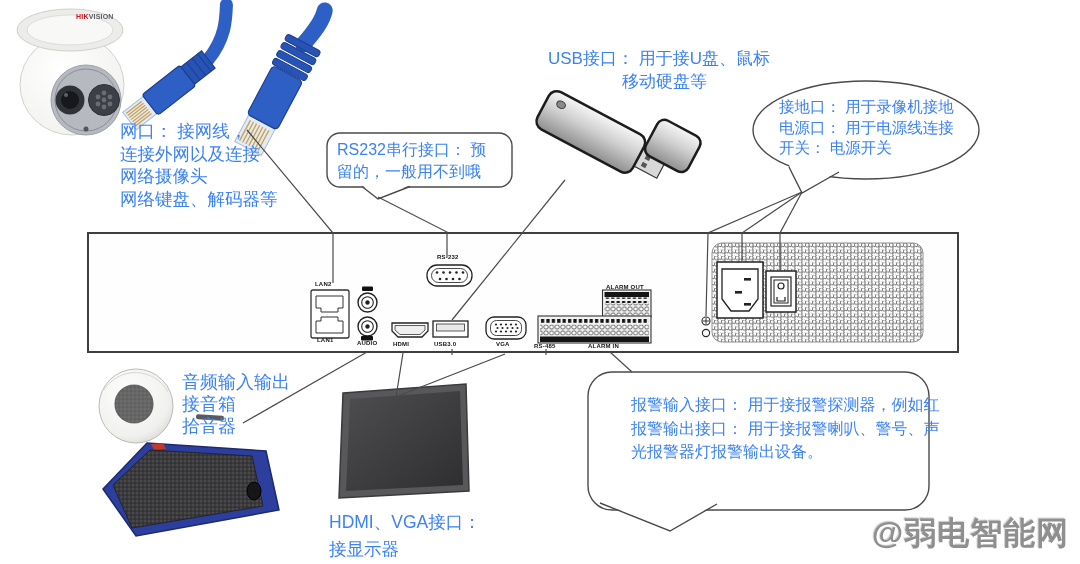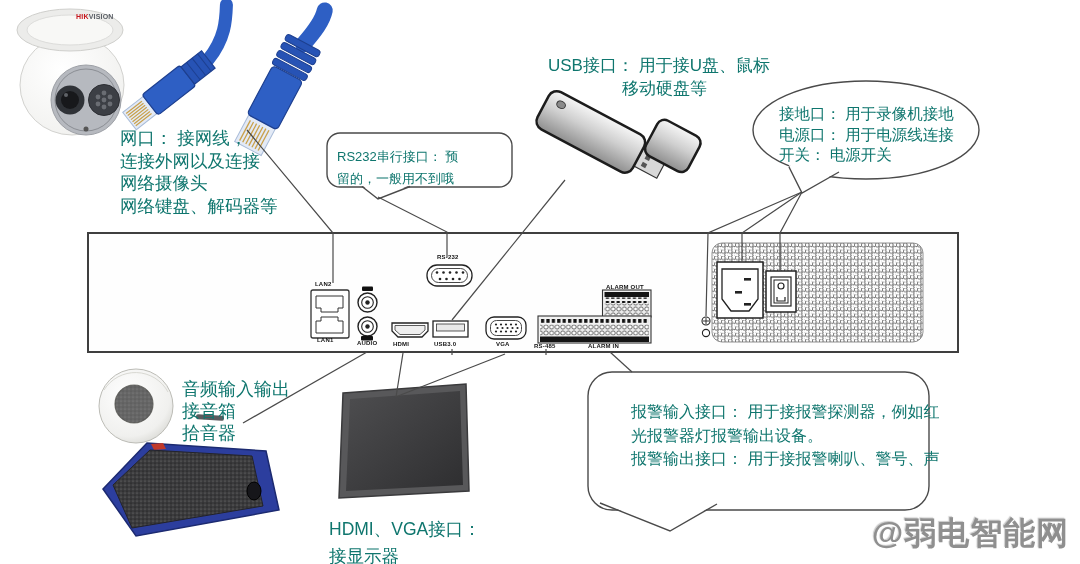--- a/index.html
+++ b/index.html
@@ -1,22 +1,22 @@
 <!DOCTYPE html>
 <html><head>
 <meta charset="utf-8">
 <style>
   html,body{margin:0;padding:0;background:#fff;}
   #stage{position:relative;width:1080px;height:564px;background:#fff;overflow:hidden;
          font-family:"Liberation Sans",sans-serif;color:#1c1c1c;}
   #art{position:absolute;left:0;top:0;z-index:1;}
-  .txt{position:absolute;z-index:2;white-space:nowrap;color:#0f766e;margin-top:7px;}
+  .txt{position:absolute;z-index:2;white-space:nowrap;color:#3b82f6;}
   .txt div{white-space:nowrap;}
   .net{left:120px;top:120px;font-size:17.5px;line-height:22.5px;}
-  .rs232{left:337px;top:139px;font-size:13px;line-height:22px;}
+  .rs232{left:337px;top:139px;font-size:16px;line-height:22px;}
   .usb{left:548px;top:47px;font-size:17px;line-height:23px;}
   .usb div:nth-child(2){padding-left:74px;}
   .pow{left:779px;top:97px;font-size:15.5px;line-height:20.5px;}
   .alarm{left:631px;top:393px;font-size:16px;line-height:23.5px;}
   .audio{left:182px;top:371px;font-size:18px;line-height:22px;}
   .disp{left:329px;top:509px;font-size:17.5px;line-height:27px;}
   .plabel{position:absolute;z-index:2;font-size:6px;font-weight:bold;color:#111;
           letter-spacing:.2px;white-space:nowrap;}
   .brand{position:absolute;left:76px;top:13px;z-index:2;font-size:7px;font-weight:bold;
          letter-spacing:.2px;}
@@ -329,22 +329,22 @@
   </div>
 
   <div class="txt pow">
     <div>接地口： 用于录像机接地</div>
     <div>电源口： 用于电源线连接</div>
     <div>开关： 电源开关</div>
   </div>
 
   <div class="txt alarm">
     <div>报警输入接口： 用于接报警探测器，例如红</div>
+    <div>报警输出接口： 用于接报警喇叭、警号、声</div>
     <div>光报警器灯报警输出设备。</div>
-    <div>报警输出接口： 用于接报警喇叭、警号、声</div>
   </div>
 
   <div class="txt audio">
     <div>音频输入输出</div>
     <div>接音箱</div>
     <div>拾音器</div>
   </div>
 
   <div class="txt disp">
     <div>HDMI、VGA接口：</div>

